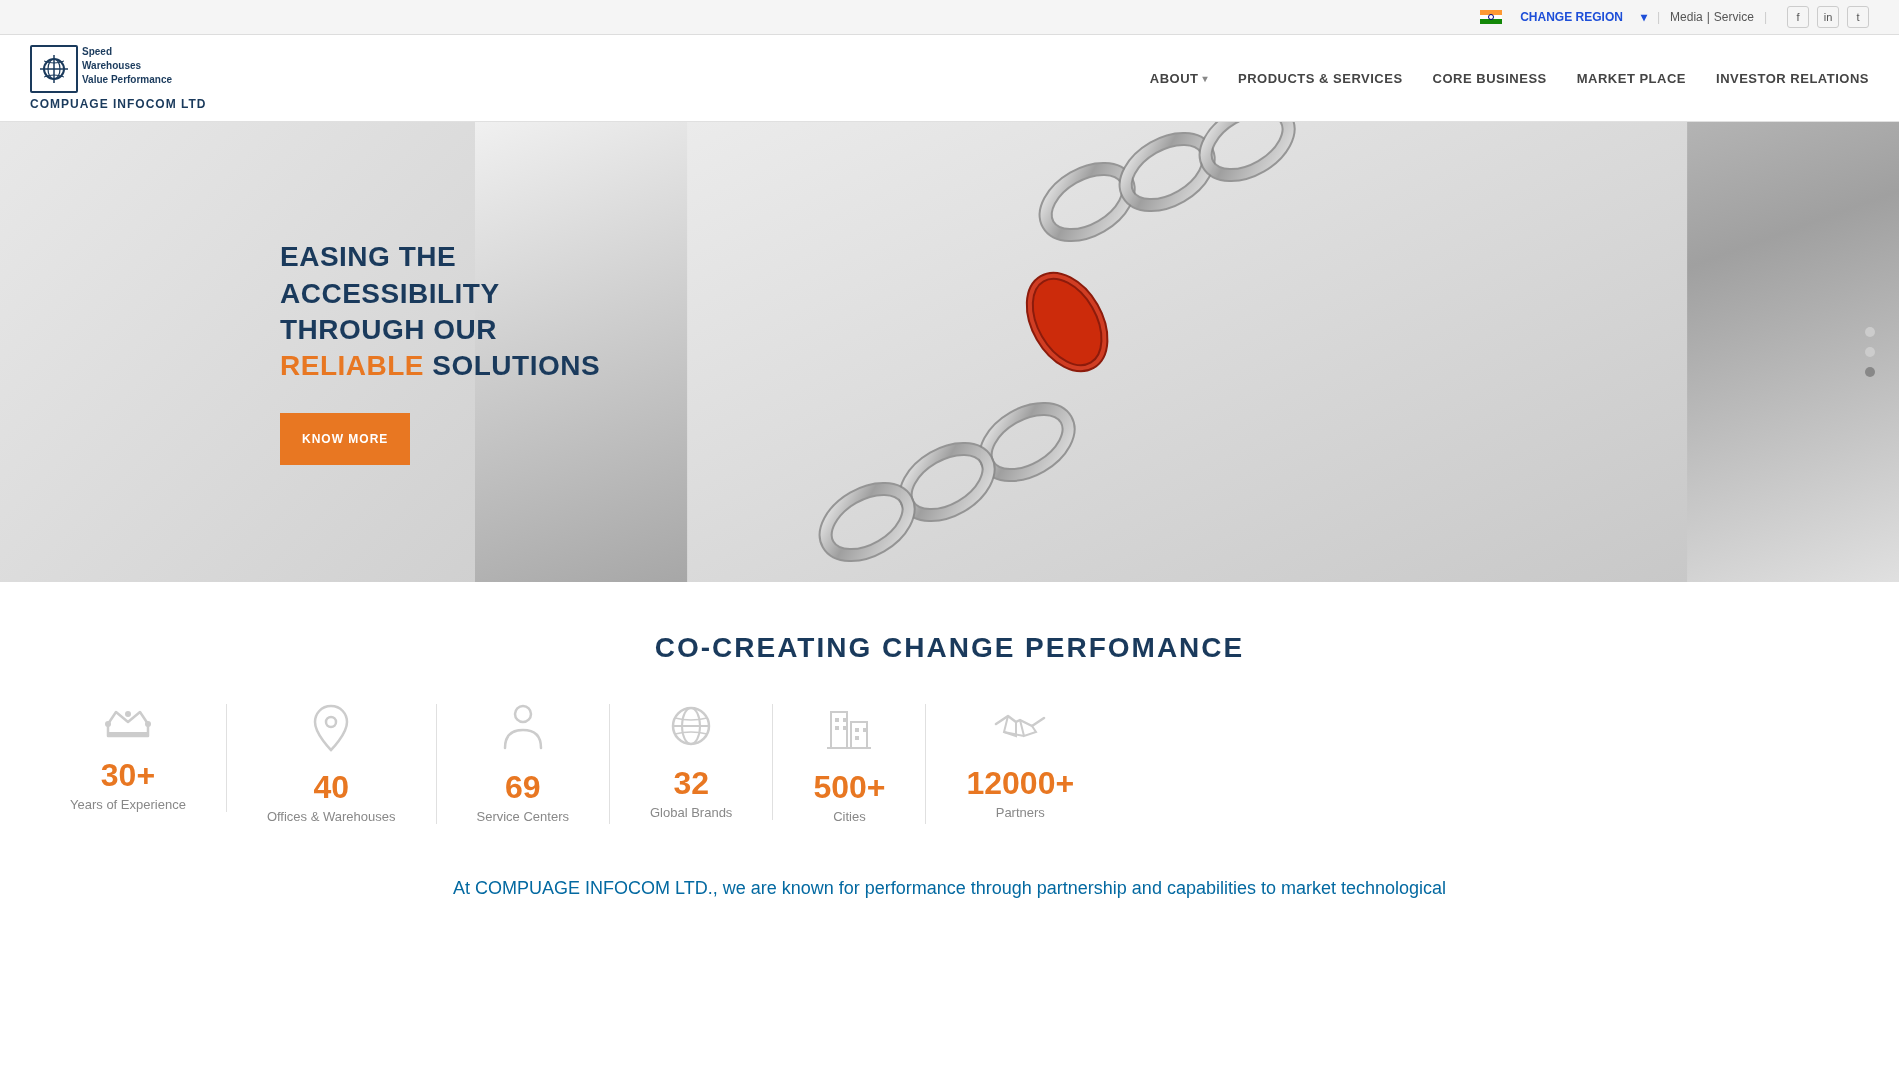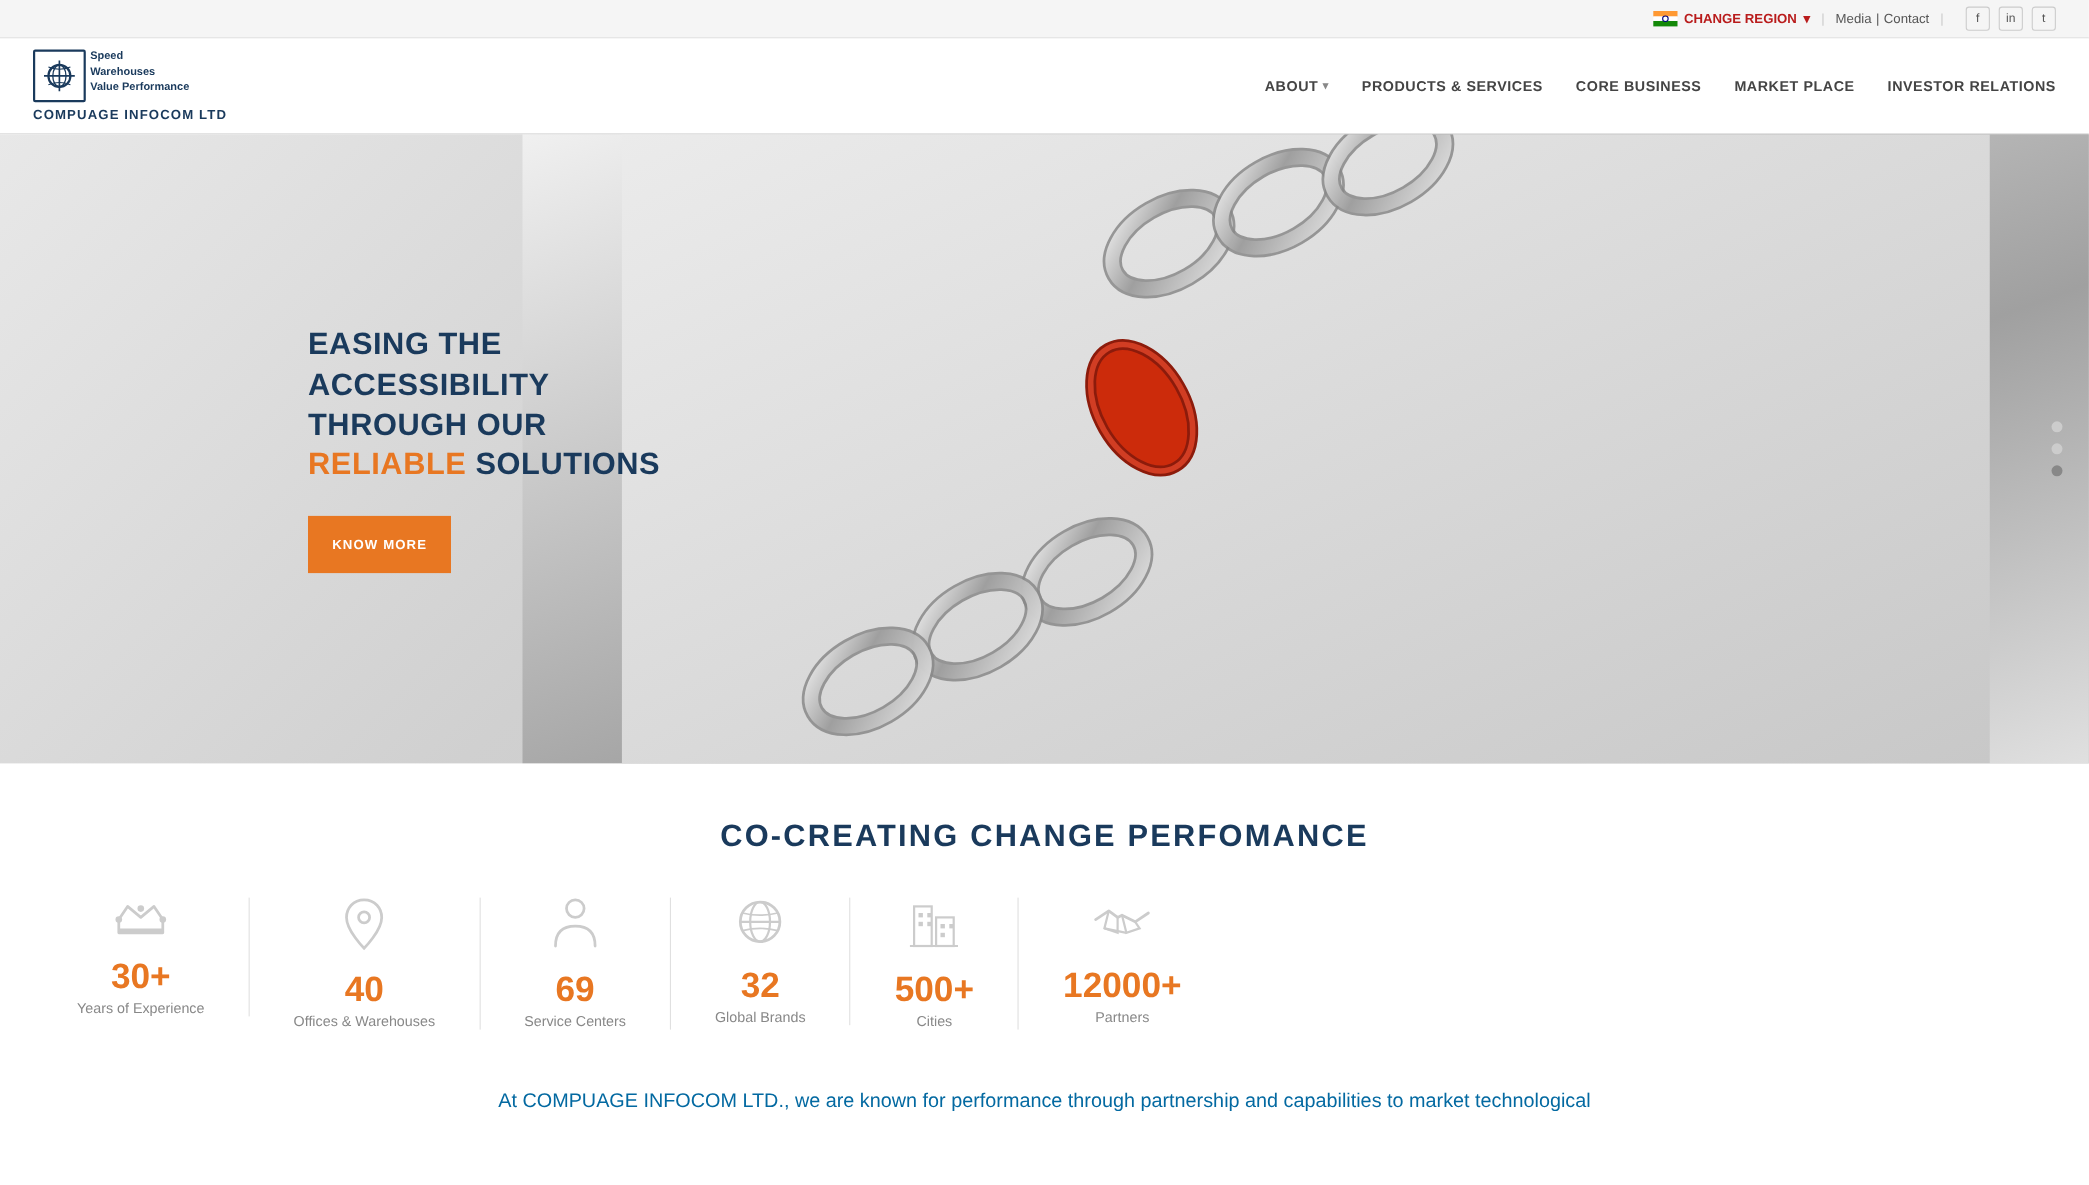--- a/index.html
+++ b/index.html
@@ -13,24 +13,24 @@
       justify-content: flex-end;
       align-items: center;
       padding: 6px 30px;
       gap: 10px;
       font-size: 12px;
       color: #555;
     }
     .top-bar-region {
       display: flex;
       align-items: center;
-      gap: 6px;
+      gap: 18px;
       cursor: pointer;
       font-weight: 600;
-      color: #b91c1c;
+      color: #1d4ed8;
       font-size: 12px;
       text-align: right;
     }
     .india-flag {
       width: 22px;
       height: 14px;
       display: inline-flex;
       flex-direction: column;
     }
     .india-flag .f1 { background: #FF9933; flex: 1; }
@@ -101,21 +101,21 @@
       padding: 8px 0;
       display: flex; align-items: center; gap: 4px;
       cursor: pointer;
     }
     .nav-link .arrow { font-size: 10px; color: #888; }
 
     
     .hero {
       position: relative;
       width: 100%;
-      height: 572px;
+      height: 460px;
       background: linear-gradient(135deg, #e8e8e8 0%, #d0d0d0 40%, #c0c0c0 100%);
       overflow: hidden;
       display: flex;
       align-items: center;
     }
     .hero-bg {
       position: absolute;
       right: 0; top: 0;
       width: 75%;
       height: 100%;
@@ -237,21 +237,21 @@
         </div>
       <div class="f3"></div>
     </div>
     <span>CHANGE REGION</span>
     <span>▾</span>
   </div>
   <span class="divider-v">|</span>
   <div class="top-bar-links">
     <a href="#">Media</a>
     <span> | </span>
-    <a href="#">Contact</a>
+    <a href="#">Service</a>
   </div>
   <span class="divider-v">|</span>
   <div class="social-icons">
     <div class="social-icon">
       <span>f</span>
     </div>
     <div class="social-icon">
       <span>in</span>
     </div>
     <div class="social-icon">

